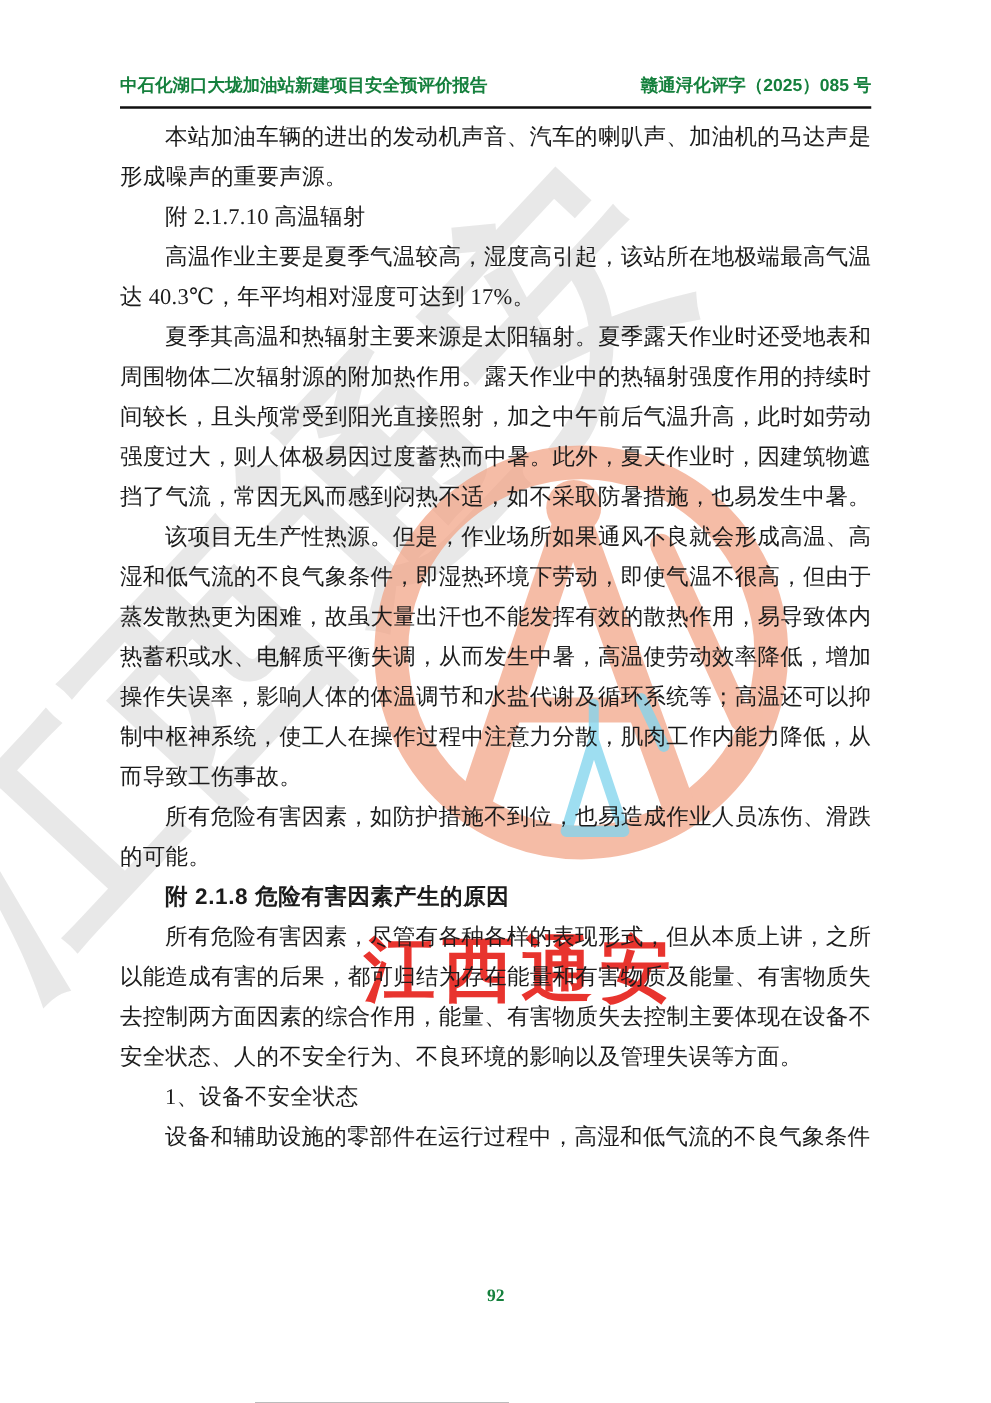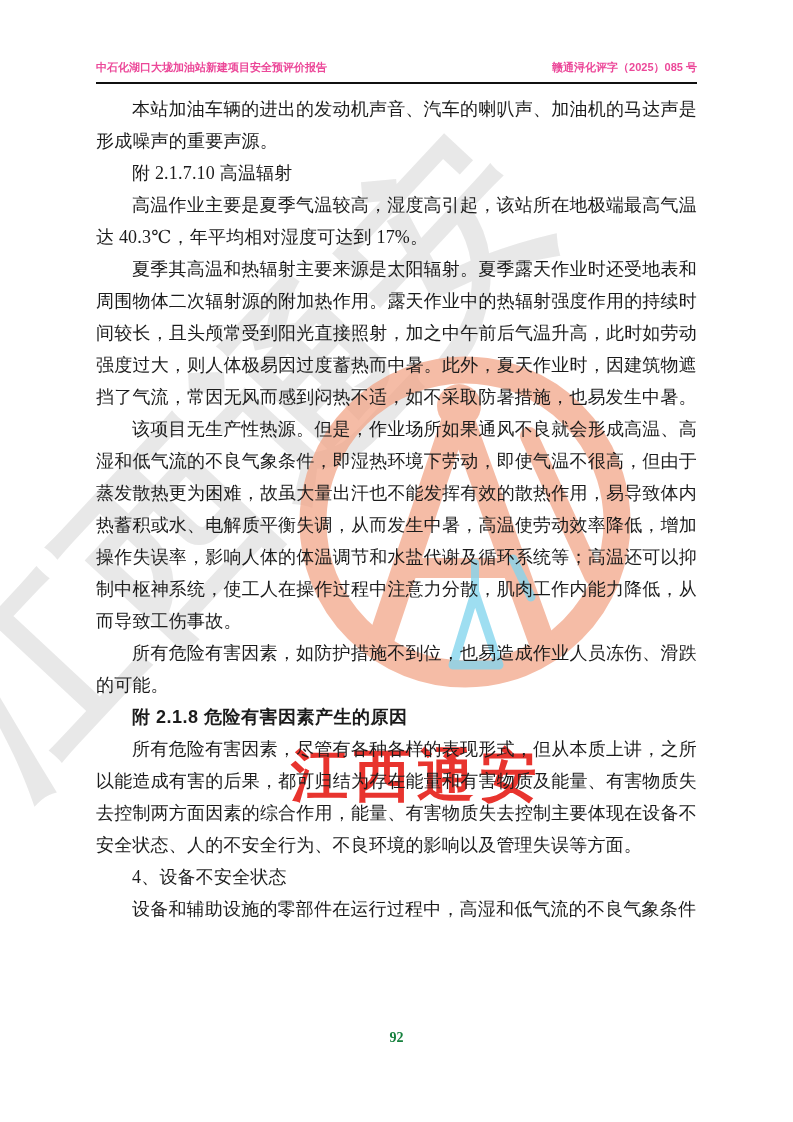--- a/index.html
+++ b/index.html
@@ -10,21 +10,21 @@
     background:#ffffff;
     overflow:hidden;
     font-family:"Liberation Serif","DejaVu Serif",serif;
   }
   
   .header{
     position:absolute;left:96px;top:60px;width:601px;
     display:flex;justify-content:space-between;align-items:flex-end;
     padding-bottom:7px;border-bottom:2.5px solid #101010;
     font-family:"Liberation Sans","DejaVu Sans",sans-serif;
-    font-weight:700;font-size:11px;color:#ec4899;
+    font-weight:700;font-size:14px;color:#15803d;
     z-index:3;
   }
   
   .body-text{
     position:absolute;left:96px;top:93px;width:601px;
     font-size:18px;line-height:32px;letter-spacing:0.2px;
     text-align:justify;color:#1b1b1b;
     z-index:2;
   }
   .body-text p{margin:0;text-indent:2em;}
@@ -93,19 +93,19 @@
 
   <div class="body-text">
     <p>本站加油车辆的进出的发动机声音、汽车的喇叭声、加油机的马达声是形成噪声的重要声源。</p>
     <p class="sec-head">附 2.1.7.10 高温辐射</p>
     <p>高温作业主要是夏季气温较高，湿度高引起，该站所在地极端最高气温达 40.3℃，年平均相对湿度可达到 17%。</p>
     <p>夏季其高温和热辐射主要来源是太阳辐射。夏季露天作业时还受地表和周围物体二次辐射源的附加热作用。露天作业中的热辐射强度作用的持续时间较长，且头颅常受到阳光直接照射，加之中午前后气温升高，此时如劳动强度过大，则人体极易因过度蓄热而中暑。此外，夏天作业时，因建筑物遮挡了气流，常因无风而感到闷热不适，如不采取防暑措施，也易发生中暑。</p>
     <p>该项目无生产性热源。但是，作业场所如果通风不良就会形成高温、高湿和低气流的不良气象条件，即湿热环境下劳动，即使气温不很高，但由于蒸发散热更为困难，故虽大量出汗也不能发挥有效的散热作用，易导致体内热蓄积或水、电解质平衡失调，从而发生中暑，高温使劳动效率降低，增加操作失误率，影响人体的体温调节和水盐代谢及循环系统等；高温还可以抑制中枢神系统，使工人在操作过程中注意力分散，肌肉工作内能力降低，从而导致工伤事故。</p>
     <p>所有危险有害因素，如防护措施不到位，也易造成作业人员冻伤、滑跌的可能。</p>
     <p class="sec-head bold">附 2.1.8 危险有害因素产生的原因</p>
     <p>所有危险有害因素，尽管有各种各样的表现形式，但从本质上讲，之所以能造成有害的后果，都可归结为存在能量和有害物质及能量、有害物质失去控制两方面因素的综合作用，能量、有害物质失去控制主要体现在设备不安全状态、人的不安全行为、不良环境的影响以及管理失误等方面。</p>
-    <p>4、设备不安全状态</p>
+    <p>1、设备不安全状态</p>
     <p>设备和辅助设施的零部件在运行过程中，高湿和低气流的不良气象条件</p>
   </div>
 
   <div class="footer">92</div>
 
 </div>
 
 </body></html>

